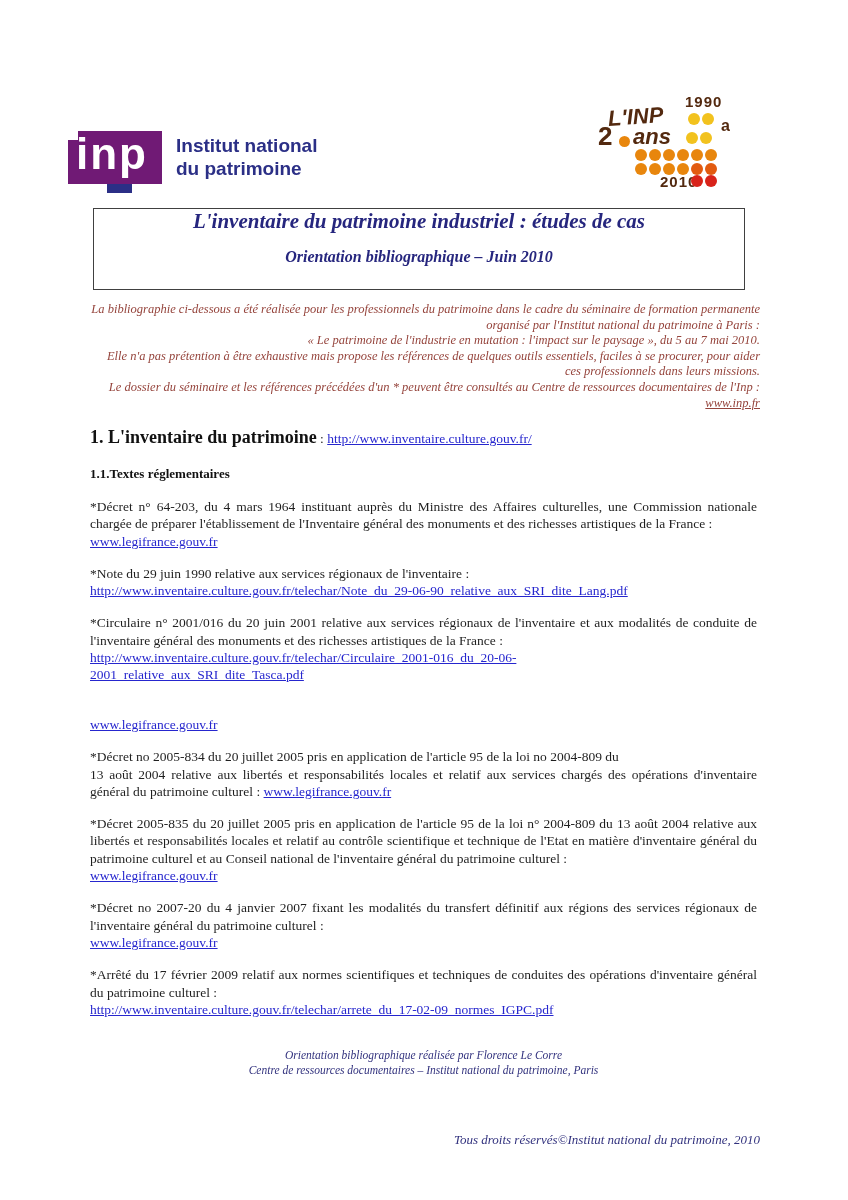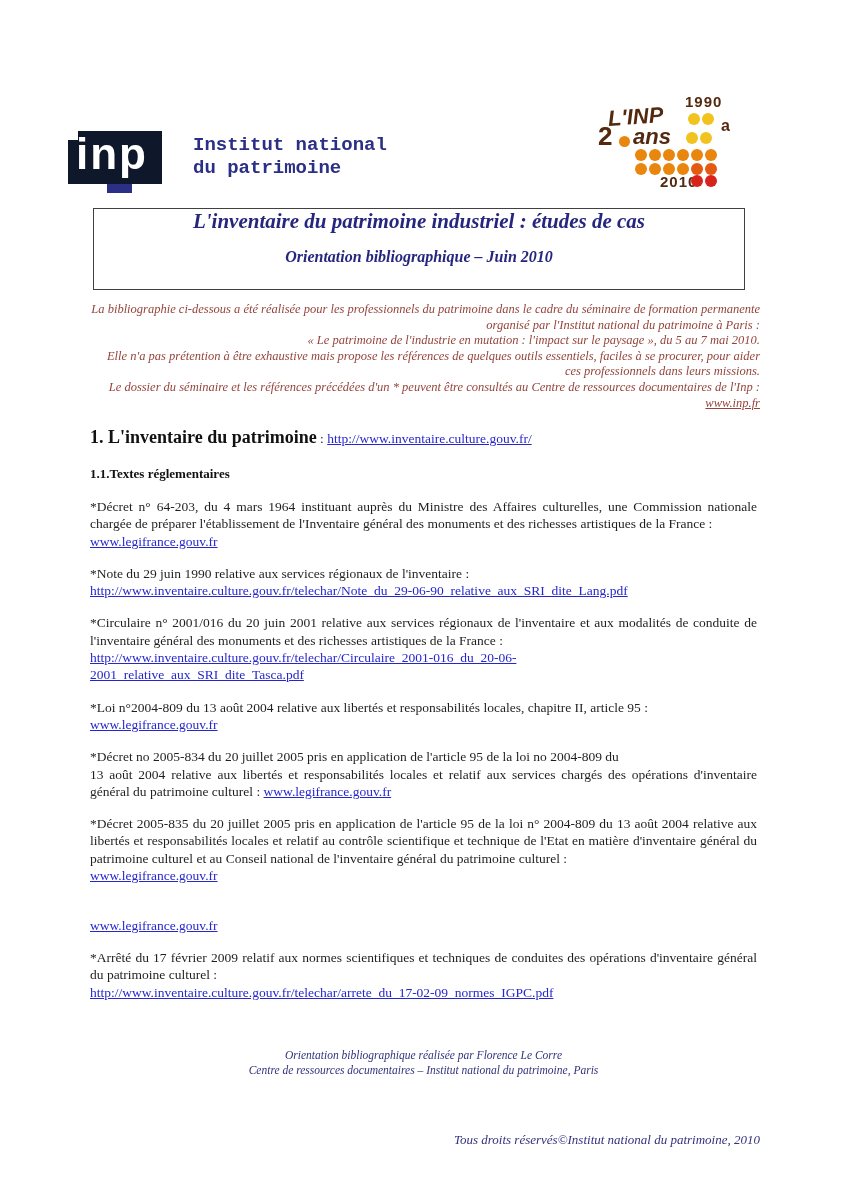--- a/index.html
+++ b/index.html
@@ -2,31 +2,31 @@
 <html><head>
 <meta charset="utf-8">
 <style>
   html,body { margin:0; padding:0; background:#ffffff; }
   .page {
     position:relative; width:848px; height:1200px; background:#ffffff;
     font-family:"Liberation Serif", serif; color:#1f1f1f; overflow:hidden;
   }
 
   
-  .inp-logo { position:absolute; left:68px; top:131px; width:94px; height:53px; background:#0f172a; }
+  .inp-logo { position:absolute; left:68px; top:131px; width:94px; height:53px; background:#701a75; }
   .inp-logo .notch { position:absolute; left:0; top:0; width:10px; height:9px; background:#ffffff; }
   .inp-logo .tab { position:absolute; left:39px; bottom:-9px; width:25px; height:9px; background:#2B2F86; }
   .inp-logo .acronym {
     position:absolute; left:8px; top:1px; color:#ffffff;
     font-family:"Liberation Sans", sans-serif; font-weight:bold;
     font-size:44px; line-height:44px; letter-spacing:2px;
   }
   .inp-name {
-    position:absolute; left:193px; top:134px; color:#2B2F86;
-    font-family:Liberation Mono, monospace; font-weight:bold;
+    position:absolute; left:176px; top:134px; color:#2B2F86;
+    font-family:Liberation Sans, sans-serif; font-weight:bold;
     font-size:19px; line-height:23px;
   }
 
   
   .anniv { position:absolute; left:593px; top:93px; width:172px; height:102px;
            font-family:"Liberation Sans", sans-serif; font-weight:bold; }
   .anniv .txt { position:absolute; white-space:nowrap; }
   .anniv-1990 { left:92px; top:0px;  font-size:15px; letter-spacing:1px; }
   .anniv-linp { left:15px; top:11px; font-size:22px; font-style:italic; transform:rotate(-4deg); }
   .anniv-a    { left:128px; top:24px; font-size:16px; }
@@ -147,24 +147,24 @@
   <div class="h1">
     <span class="h1-title">1. L'inventaire du patrimoine</span><span> : </span><a class="link">http://www.inventaire.culture.gouv.fr/</a>
   </div>
 
   <div class="h2">1.1.Textes réglementaires</div>
 
   <div class="refs">
       <div class="ref"><span>*Décret n° 64-203, du 4 mars 1964 instituant auprès du Ministre des Affaires culturelles, une Commission nationale chargée de préparer l'établissement de l'Inventaire général des monuments et des richesses artistiques de la France :</span><br><a class="seg-link">www.legifrance.gouv.fr</a></div>
       <div class="ref"><span>*Note du 29 juin 1990 relative aux services régionaux de l'inventaire :</span><br><a class="seg-link">http://www.inventaire.culture.gouv.fr/telechar/Note_du_29-06-90_relative_aux_SRI_dite_Lang.pdf</a></div>
       <div class="ref"><span>*Circulaire n° 2001/016 du 20 juin 2001 relative aux services régionaux de l'inventaire et aux modalités de conduite de l'inventaire général des monuments et des richesses artistiques de la France :</span><br><a class="seg-link">http://www.inventaire.culture.gouv.fr/telechar/Circulaire_2001-016_du_20-06-</a><br><a class="seg-link">2001_relative_aux_SRI_dite_Tasca.pdf</a></div>
-      <div class="ref"><span>*Loi n°2004-809 du 13 août 2004  relative aux libertés et responsabilités locales, chapitre II, article 95 :</span><br><a class="seg-link">www.legifrance.gouv.fr</a></div>
+      <div class="ref"><br><a class="seg-link">www.legifrance.gouv.fr</a></div>
       <div class="ref"><span>*Décret no 2005-834 du 20 juillet 2005 pris en application de l'article 95 de la loi no 2004-809 du</span><br><span>13 août 2004 relative aux libertés et responsabilités locales et relatif aux services chargés des opérations d'inventaire général du patrimoine culturel : </span><a class="seg-link">www.legifrance.gouv.fr</a></div>
       <div class="ref"><span>*Décret 2005-835 du 20 juillet 2005 pris en application de l'article 95 de la loi n° 2004-809 du 13 août 2004 relative aux libertés et responsabilités locales et relatif au contrôle scientifique et technique de l'Etat en matière d'inventaire général du patrimoine culturel et au Conseil national de l'inventaire général du patrimoine culturel :</span><br><a class="seg-link">www.legifrance.gouv.fr</a></div>
-      <div class="ref"><br><a class="seg-link">www.legifrance.gouv.fr</a></div>
+      <div class="ref"><span>*Décret no 2007-20 du 4 janvier 2007 fixant les modalités du transfert définitif aux régions des services régionaux de l'inventaire général du patrimoine culturel :</span><br><a class="seg-link">www.legifrance.gouv.fr</a></div>
       <div class="ref"><span>*Arrêté du 17 février 2009 relatif aux normes scientifiques et techniques de conduites des opérations d'inventaire général du patrimoine culturel :</span><br><a class="seg-link">http://www.inventaire.culture.gouv.fr/telechar/arrete_du_17-02-09_normes_IGPC.pdf</a></div>
     </div>
 
   <div class="footer">
     <div>Orientation bibliographique réalisée par Florence Le Corre</div>
     <div>Centre de ressources documentaires – Institut national du patrimoine, Paris</div>
   </div>
 
   <div class="copyright">Tous droits réservés©Institut national du patrimoine, 2010</div>
 

